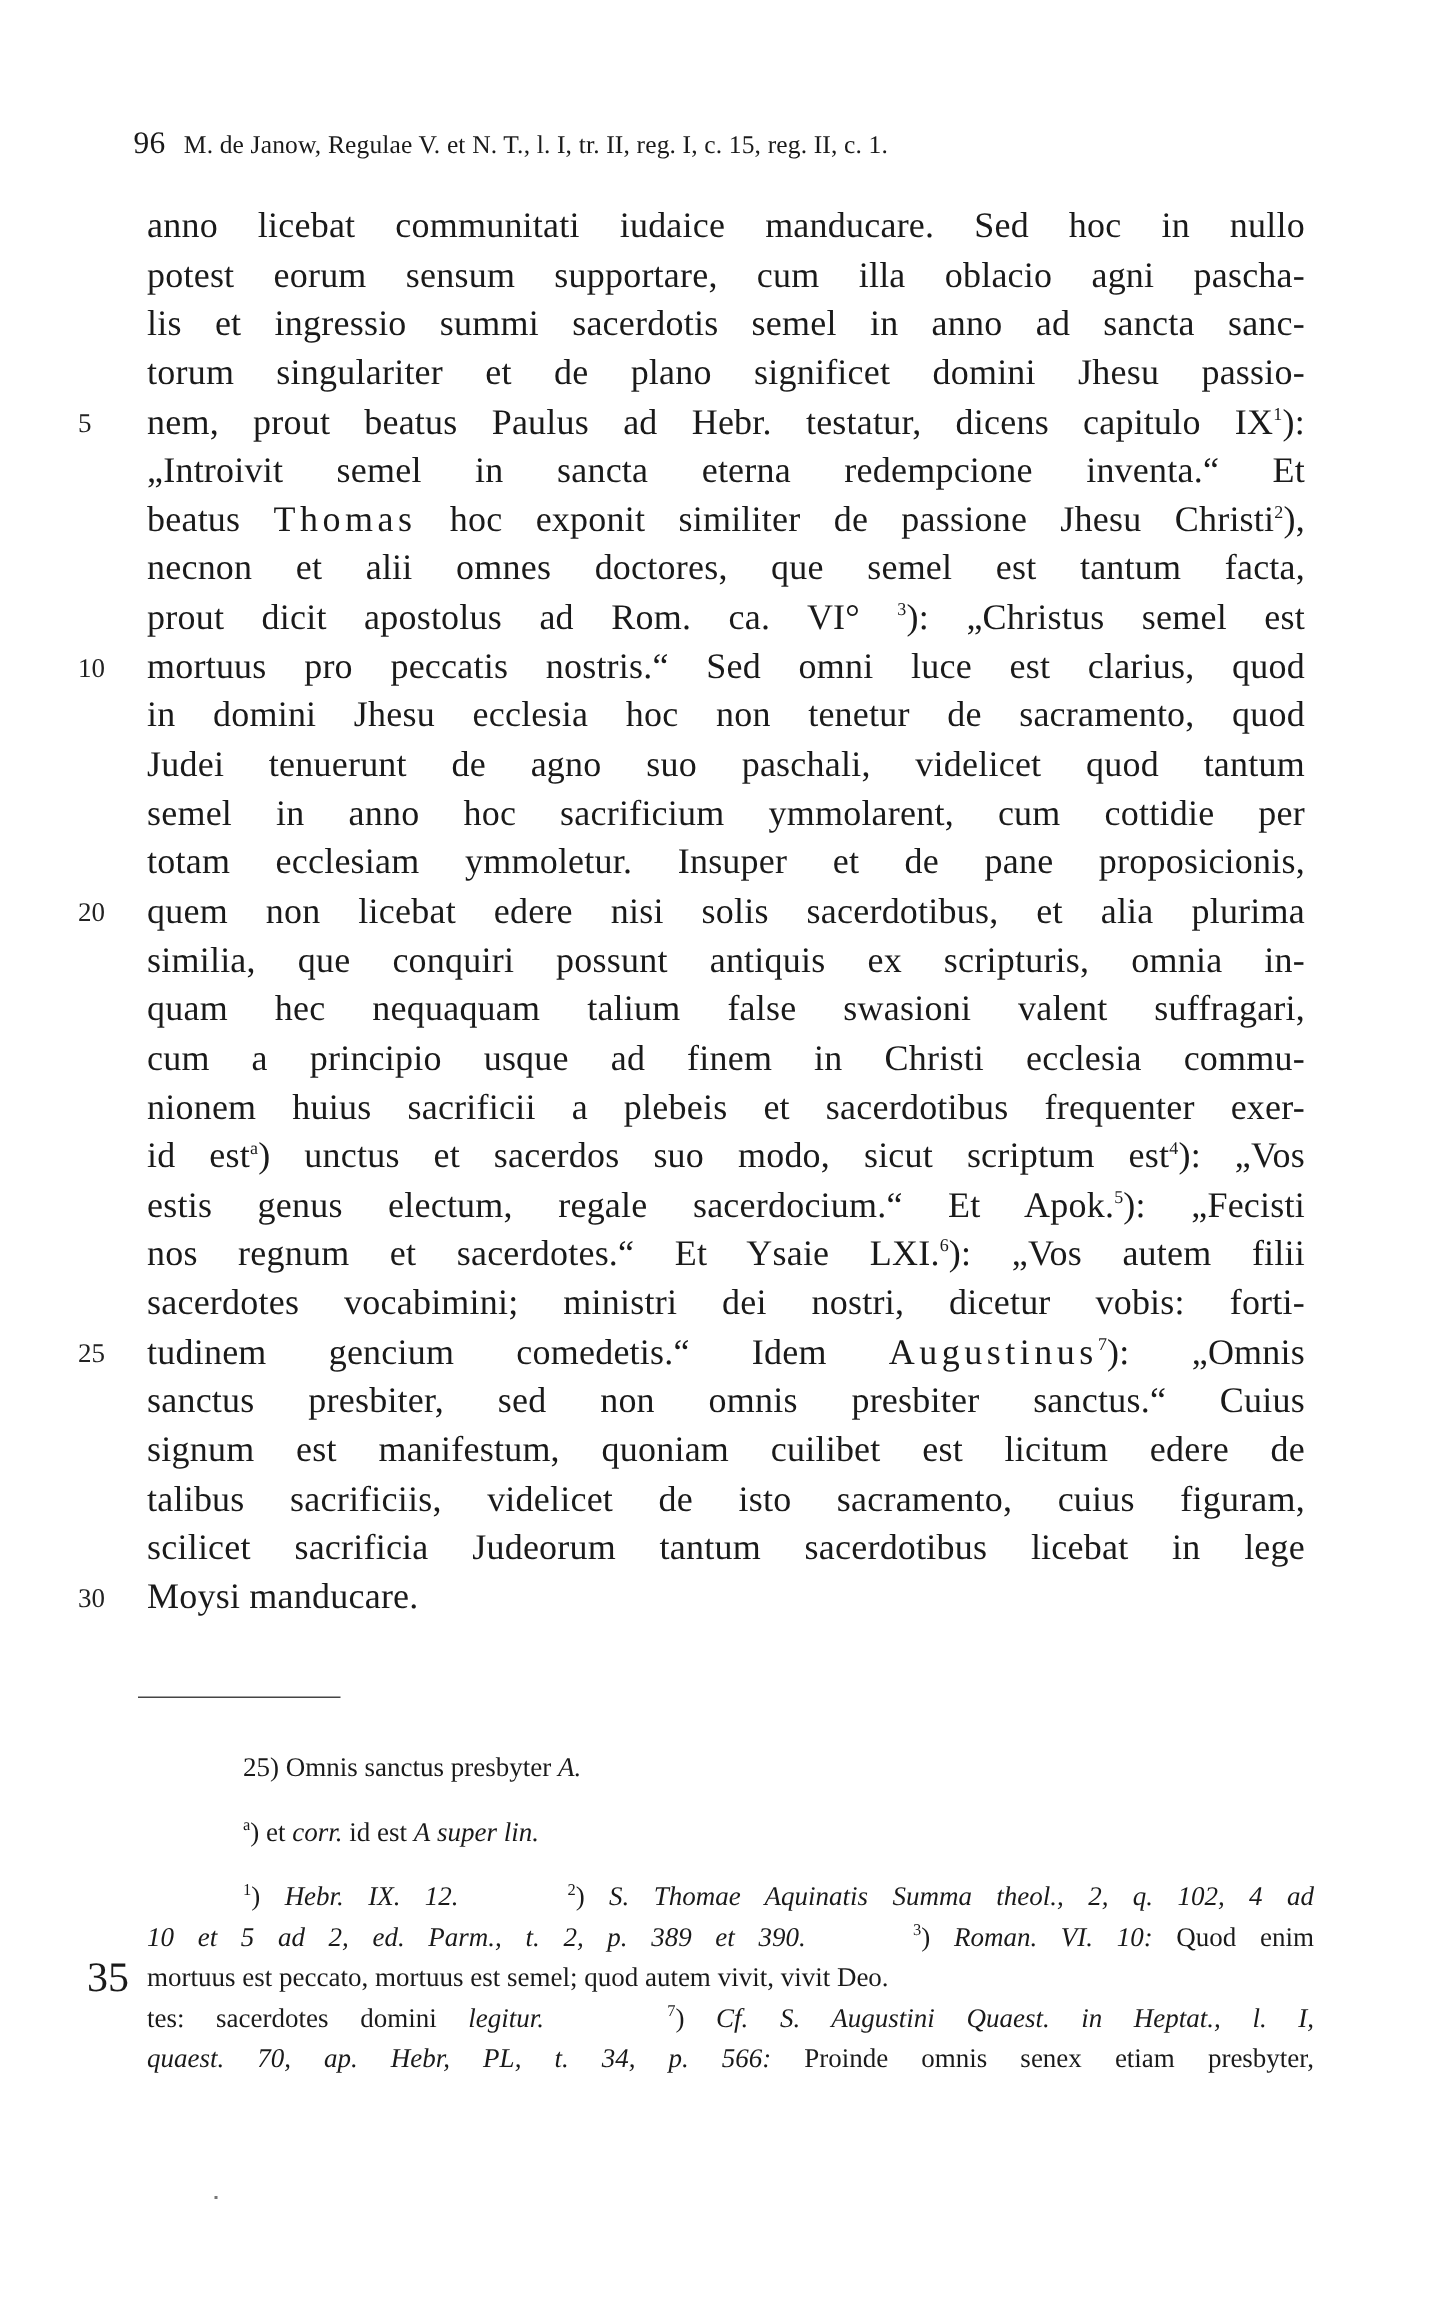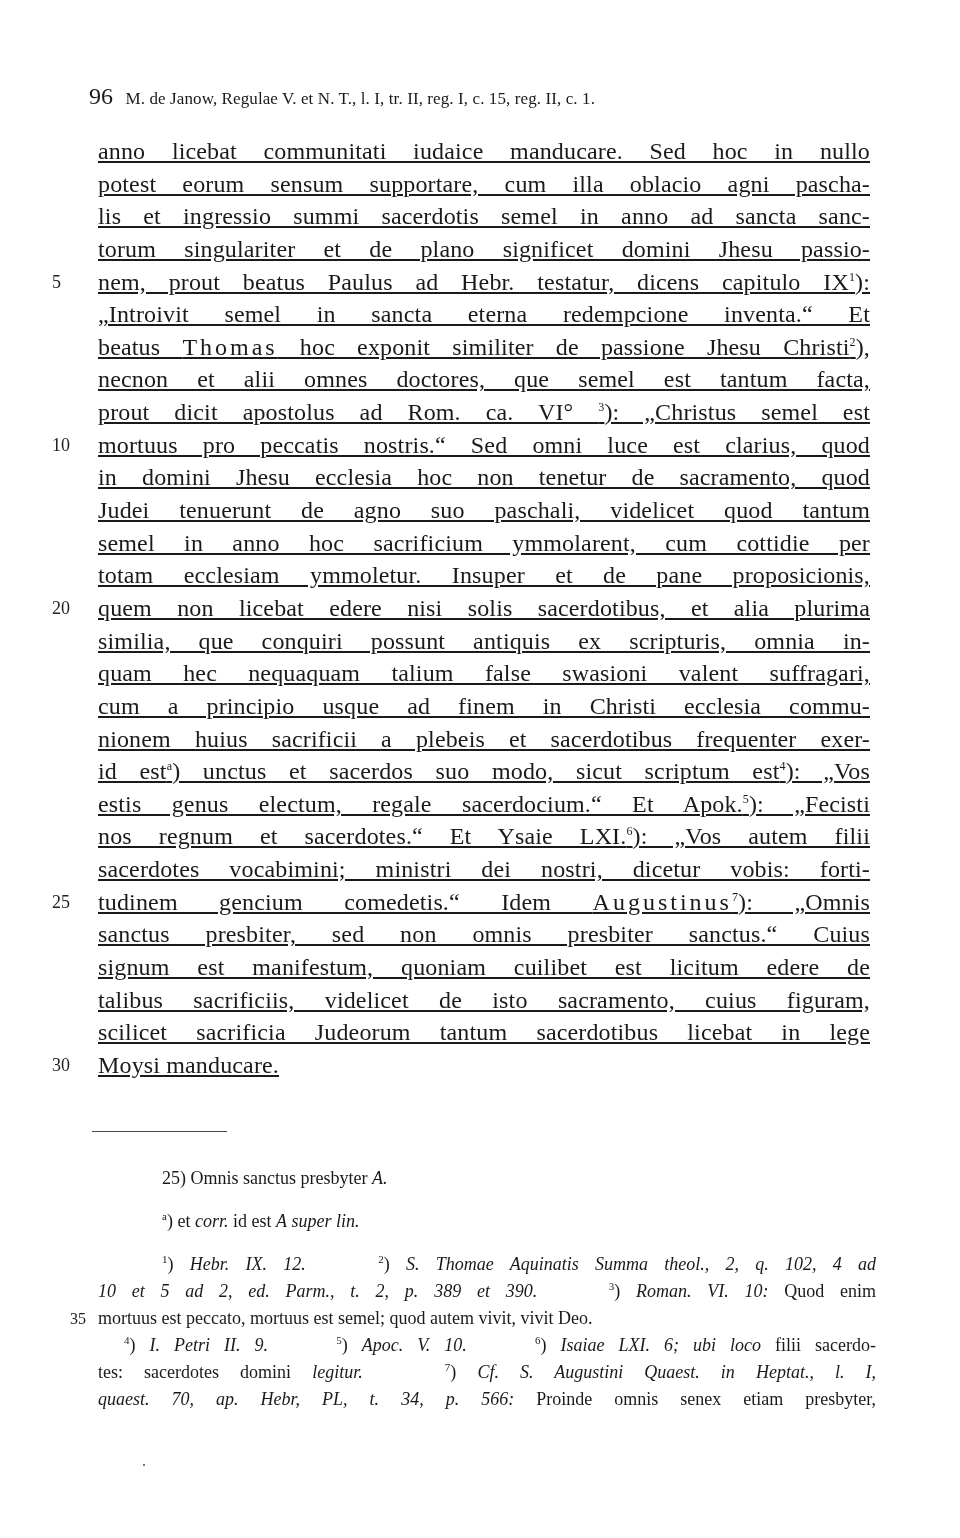--- a/index.html
+++ b/index.html
@@ -1,36 +1,36 @@
 <!DOCTYPE html>
 <html><head>
 <meta charset="utf-8">
 <style>
   html, body { margin: 0; padding: 0; background: #ffffff; }
   body { width: 960px; height: 1538px; position: relative; overflow: hidden;
          font-family: "Liberation Serif", "DejaVu Serif", serif; color: #1a1a1a; }
   .header { position: absolute; left: 89px; top: 83px; font-size: 17px; letter-spacing: 0.1px; white-space: nowrap; }
-  .header .pg { font-size: 24px; margin-right: 8px; }
+  .header .pg { font-size: 21px; margin-right: 8px; }
   .body-text { position: absolute; left: 98px; top: 135px; width: 772px; }
   .line { position: relative; height: 32.65px; line-height: 32.65px; font-size: 24px;
-          text-align: justify; text-align-last: justify; white-space: nowrap; text-decoration: underline; }
+          text-align: justify; text-align-last: justify; white-space: nowrap; }
   .line.last { text-align-last: left; }
   .line .t { display: block; text-align: justify; text-align-last: justify; width: 772px; letter-spacing: 0.15px; }
   .line.last .t { text-align-last: left; }
   .lno { position: absolute; left: -46px; top: 0; width: 36px; text-align: right; font-size: 18px; color: #222; }
   sup { font-size: 12px; vertical-align: 9px; line-height: 0; }
   .spaced { letter-spacing: 3px; }
   .rule { position: absolute; left: 92px; top: 1131px; width: 135px; height: 1px; background: #444; }
   .notes { position: absolute; left: 98px; top: 1149px; width: 778px; }
   .nline { position: relative; height: 27px; line-height: 27px; font-size: 18px; white-space: nowrap; }
   .nline .t { display: block; width: 778px; }
   .nline.just .t { text-align: justify; text-align-last: justify; }
   .nline.ind .t { padding-left: 64px; width: 714px; margin-top: 16px; }
   .nline.ind2 .t { padding-left: 26px; width: 752px; }
-  .nlno { position: absolute; left: -56px; top: 0; width: 44px; text-align: right; font-size: 16px; }
+  .nlno { position: absolute; left: -56px; top: 0; width: 44px; text-align: right; font-size: 28px; }
   i { font-style: italic; }
   .nsup { font-size: 11px; vertical-align: 7px; line-height: 0; }
   .gap { display: inline-block; width: 40px; }
   .dot { position: absolute; left: 143px; top: 1464px; width: 2px; height: 2px; background: #777; }
 </style>
 </head>
 <body>
 
 <div class="header">
   <span class="pg">96</span>
@@ -144,23 +144,20 @@
   <div class="nline ind just">
     <span class="t"><span class="nsup">1</span>) <i>Hebr. IX. 12.</i> <span class="gap"></span> <span class="nsup">2</span>) <i>S. Thomae Aquinatis Summa theol., 2, q. 102, 4 ad</i></span>
   </div>
   <div class="nline just">
     <span class="t"><i>10 et 5 ad 2, ed. Parm., t. 2, p. 389 et 390.</i> <span class="gap"></span> <span class="nsup">3</span>) <i>Roman. VI. 10:</i> <span>Quod enim</span></span>
   </div>
   <div class="nline">
     <span class="nlno">35</span>
     <span class="t">mortuus est peccato, mortuus est semel; quod autem vivit, vivit Deo.</span>
   </div>
-  <div class="nline ind2 just">
-    <span class="t"><span class="nsup">4</span>) <i>I. Petri II. 9.</i> <span class="gap"></span> <span class="nsup">5</span>) <i>Apoc. V. 10.</i> <span class="gap"></span> <span class="nsup">6</span>) <i>Isaiae LXI. 6; ubi loco</i> <span>filii sacerdo-</span></span>
-  </div>
   <div class="nline just">
     <span class="t"><span>tes: sacerdotes domini</span> <i>legitur.</i> <span class="gap"></span> <span class="nsup">7</span>) <i>Cf. S. Augustini Quaest. in Heptat., l. I,</i></span>
   </div>
   <div class="nline just">
     <span class="t"><i>quaest. 70, ap. Hebr, PL, t. 34, p. 566:</i> <span>Proinde omnis senex etiam presbyter,</span></span>
   </div>
 </div>
 
 <div class="dot"></div>
 

